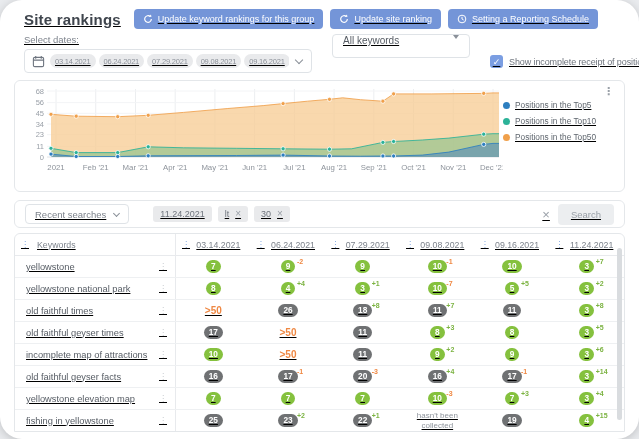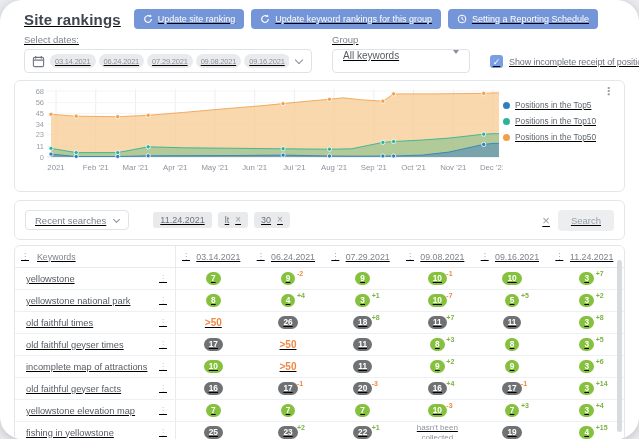--- a/index.html
+++ b/index.html
@@ -28,21 +28,21 @@
   .card{background:#fff;border:1px solid #e4e7ea;border-radius:6px;margin:0 14px;}
   .chart-card{margin-top:7px;height:112px;position:relative;padding:4px 2px 0 6px;}
   .kebab{position:absolute;top:5px;right:10px;color:#9aa0a8;font-size:11px;font-weight:bold;cursor:pointer;line-height:1;}
   .chart-body{display:flex;}
   #chart-svg text{font-family:"Liberation Sans","DejaVu Sans",sans-serif;}
   .legend{padding-top:15px;width:106px;flex:none;}
   .legend-item{display:flex;align-items:center;gap:5px;margin-bottom:6px;cursor:pointer;}
   .ldot{width:7px;height:7px;border-radius:50%;flex:none;}
   .llabel{font-size:8.3px;color:#5f666e;white-space:nowrap;}
   
-  .search-card{margin-top:8px;height:40px;display:flex;align-items:center;padding:0 10px;}
+  .search-card{margin-top:8px;height:28px;display:flex;align-items:center;padding:0 10px;}
   .recent-box{display:flex;align-items:center;gap:8px;border:1px solid #dfe3e7;border-radius:4px;height:20px;padding:0 9px;font-size:9.5px;color:#7d838c;cursor:pointer;}
   .recent-box .chev{width:5px;height:5px;margin:-2px 0 0 0;}
   .search-chips{display:flex;gap:6px;margin-left:24px;}
   .schip{display:flex;align-items:center;gap:6px;background:#e9eaec;border-radius:3px;padding:3px 7px;font-size:9px;color:#6d737c;}
   .schip-x{color:#9aa0a8;font-size:10px;cursor:pointer;line-height:.8;}
   .clear-x{margin-left:auto;color:#9aa0a8;font-size:13px;cursor:pointer;line-height:1;padding:0 8px;}
   .search-btn{background:#eceef0;border:none;border-radius:4px;padding:5px 13px;font-size:9.5px;color:#9aa0a8;font-family:inherit;cursor:pointer;}
   
   .table-wrap{margin:5px 14px 0;background:#fff;border:1px solid #e4e7ea;border-radius:6px 6px 0 0;position:relative;height:199px;overflow:hidden;}
   .thead{display:flex;height:22px;border-bottom:1px solid #e8eaed;align-items:center;}
@@ -73,30 +73,30 @@
   <div class="header">
     <h1 class="title">Site rankings</h1>
     <div class="header-buttons" id="header-buttons">
         <button class="hbtn">
           <span class="hbtn-icon">
             <svg width="10" height="10" viewBox="0 0 12 12">
               <path d="M10 6a4 4 0 1 1-1.3-2.95" fill="none" stroke="#fff" stroke-width="1.4"></path>
               <path d="M9.6 0.6 L10.1 3.7 L7.2 2.9 Z" fill="#fff"></path>
             </svg>
           </span>
-          <span class="hbtn-label">Update site ranking</span>
+          <span class="hbtn-label">Update keyword rankings for this group</span>
         </button>
         <button class="hbtn">
           <span class="hbtn-icon">
             <svg width="10" height="10" viewBox="0 0 12 12">
               <path d="M10 6a4 4 0 1 1-1.3-2.95" fill="none" stroke="#fff" stroke-width="1.4"></path>
               <path d="M9.6 0.6 L10.1 3.7 L7.2 2.9 Z" fill="#fff"></path>
             </svg>
           </span>
-          <span class="hbtn-label">Update keyword rankings for this group</span>
+          <span class="hbtn-label">Update site ranking</span>
         </button>
         <button class="hbtn">
           <span class="hbtn-icon">
             <svg width="10" height="10" viewBox="0 0 12 12">
               <circle cx="6" cy="6" r="4.6" fill="none" stroke="#fff" stroke-width="1.2"></circle>
               <path d="M6 3.4 V6 L8 7.2" stroke="#fff" fill="none" stroke-width="1.2"></path>
             </svg>
           </span>
           <span class="hbtn-label">Setting a Reporting Schedule</span>
         </button>
@@ -117,21 +117,20 @@
             <span class="date-chip">03.14.2021</span>
             <span class="date-chip">06.24.2021</span>
             <span class="date-chip">07.29.2021</span>
             <span class="date-chip">09.08.2021</span>
             <span class="date-chip">09.16.2021</span>
           </div>
         <span class="chev"></span>
       </div>
     </div>
     <div>
-      <div class="filter-label">Group</div>
       <div class="group-select">
         <span>All keywords</span>
         <span class="select-arrow"></span>
       </div>
     </div>
     <div class="filter-check">
       <span class="checkbox">✓</span>
       <span class="check-label">Show incomplete receipt of positions</span>
     </div>
   </div>

